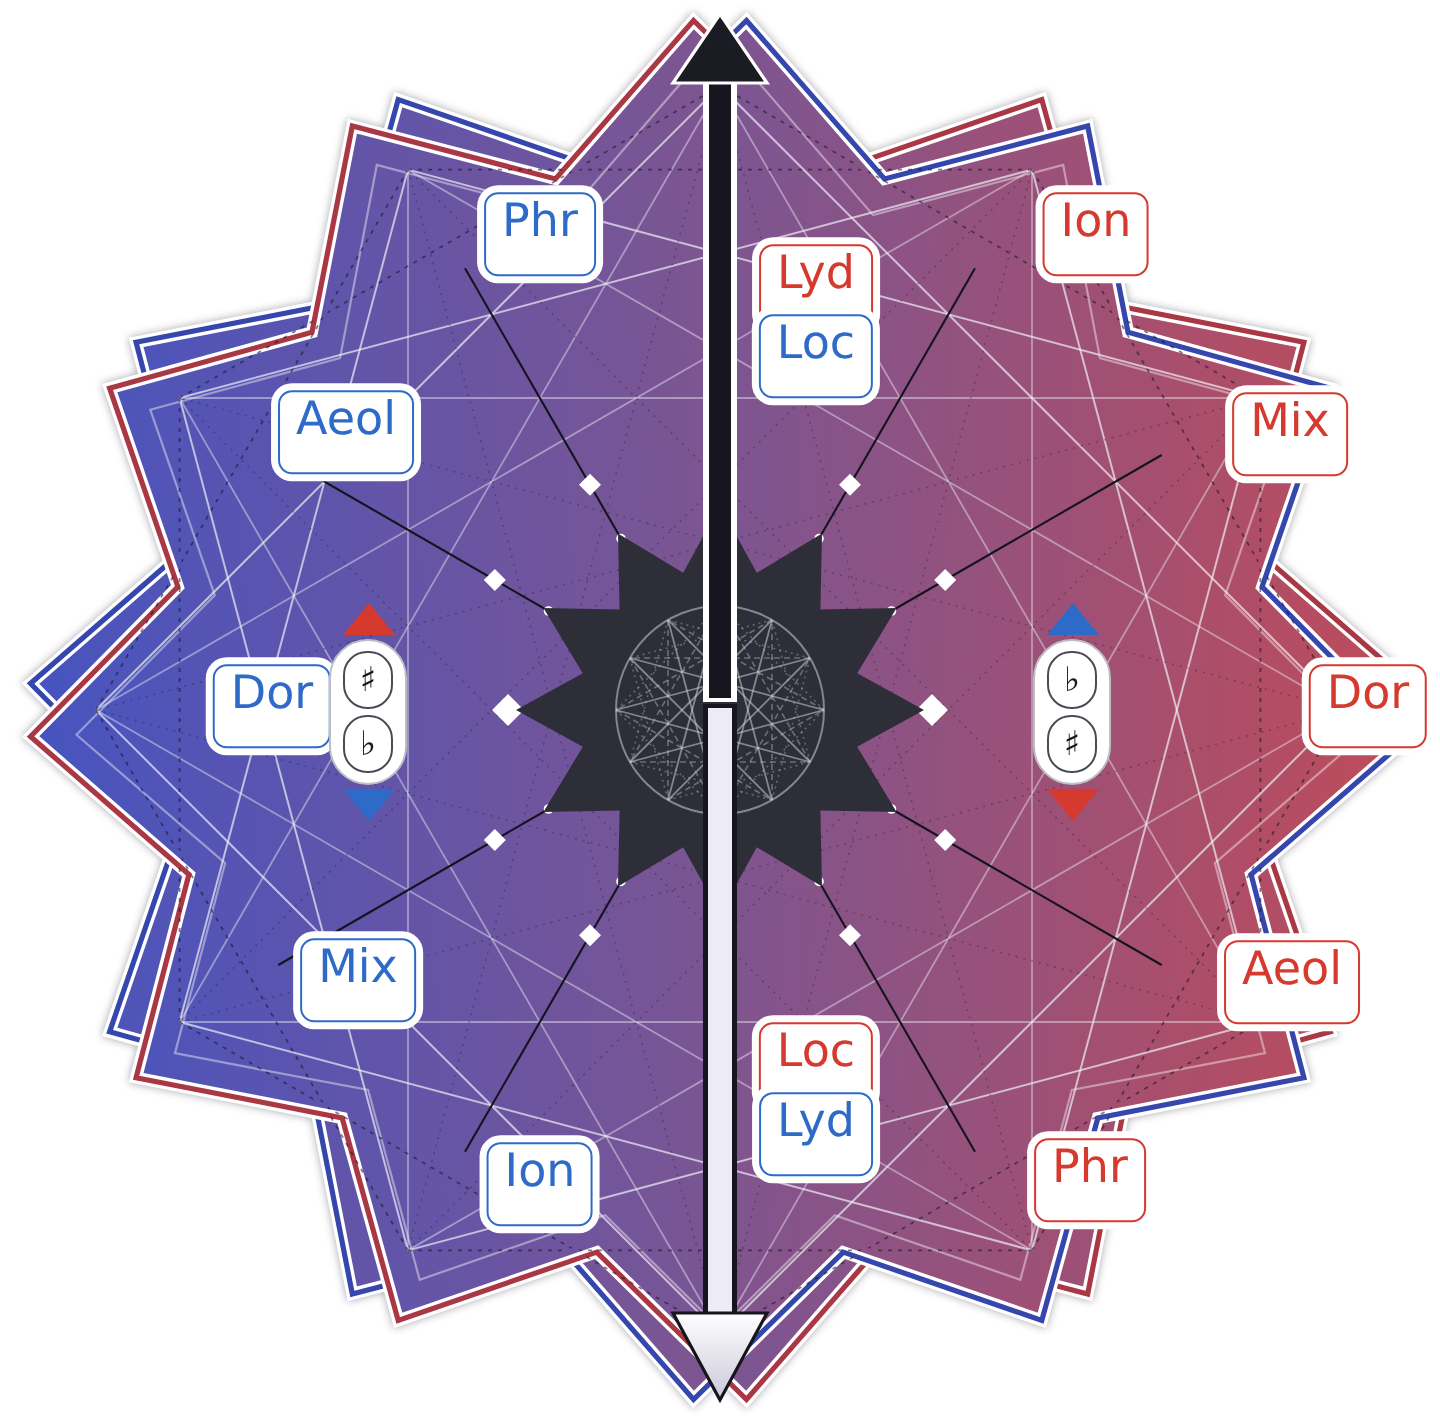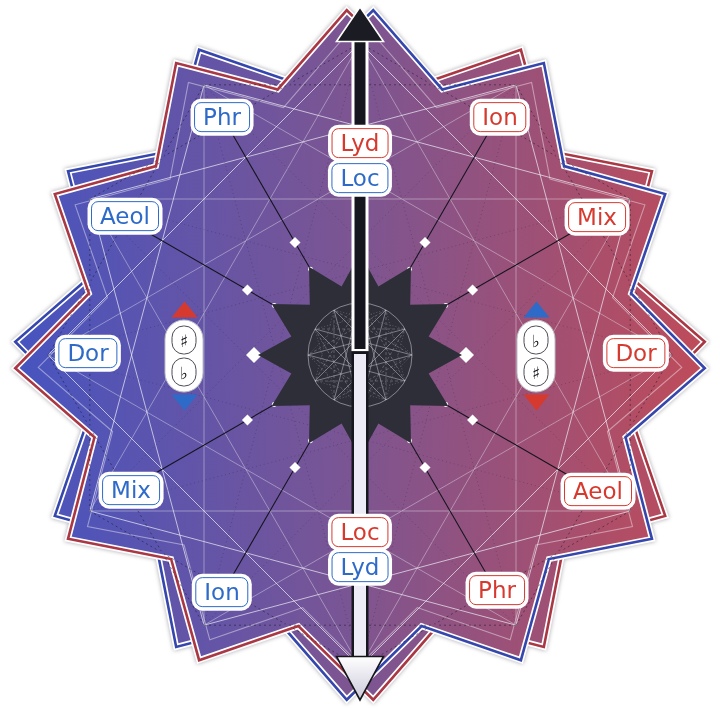--- a/index.html
+++ b/index.html
@@ -3,22 +3,22 @@
 <meta charset="utf-8">
 <style>
   html,body{margin:0;padding:0;background:#fff;}
   body{width:720px;height:708px;font-family:"DejaVu Sans",sans-serif;}
   .stage{position:relative;width:720px;height:708px;background:#fff;overflow:hidden;}
   .stage svg{position:absolute;left:0;top:0;z-index:1;}
   .chip{
     position:absolute;transform:translate(-50%,-50%);
     background:#fff;border:1.7px solid #444;border-radius:7px;
     box-shadow:0 0 0 3.5px #fff;
-    padding:2px 8px 0 8px;font-size:23px;line-height:1.12;
-    white-space:nowrap;z-index:3;
+    padding:2px 8px 12px 8px;font-size:23px;line-height:1.12;
+    white-space:nowrap;z-index:3;margin-left:48px;
   }
   .badge{
     position:absolute;transform:translate(-50%,-50%);
     display:flex;flex-direction:column;align-items:center;gap:2px;z-index:3;
   }
   .tri{width:0;height:0;border-left:13px solid transparent;border-right:13px solid transparent;}
   .tri-up{border-bottom:16px solid #888;}
   .tri-down{border-top:16px solid #888;}
   .capsule{
     background:#fff;border:1px solid #bdbdc6;border-radius:20px;

